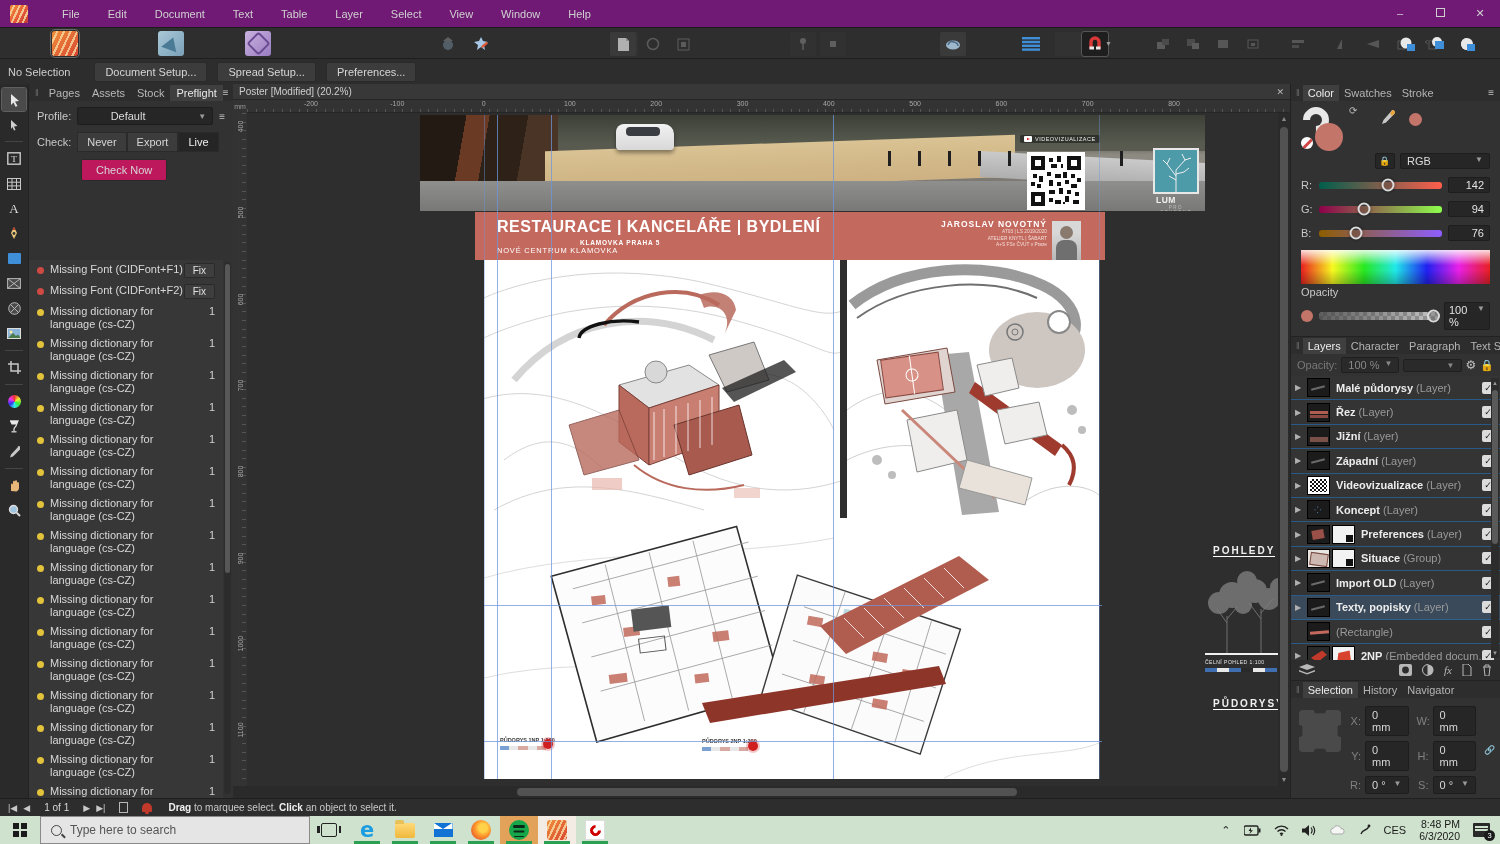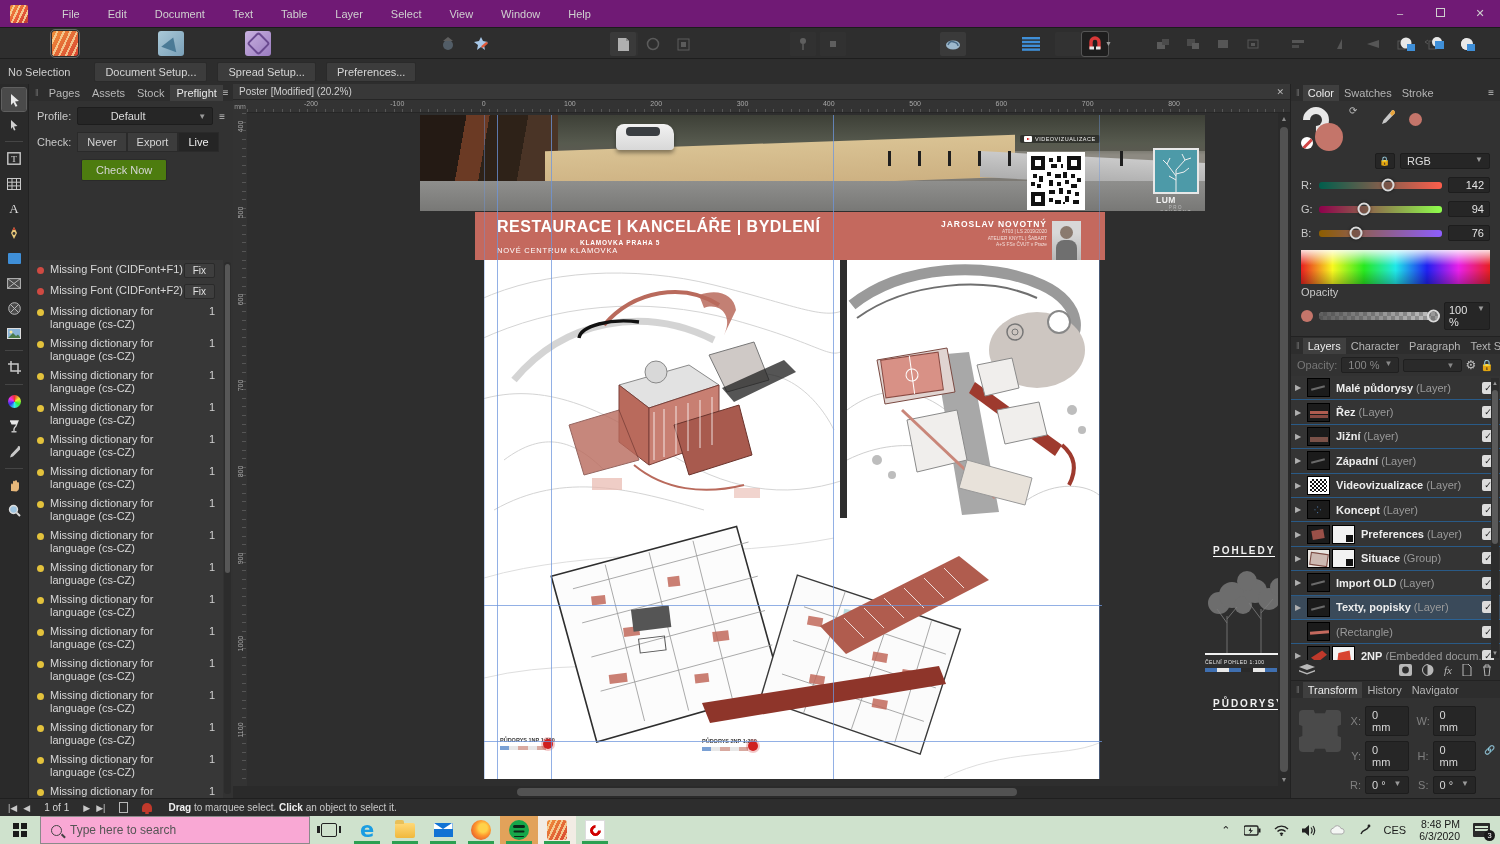--- a/index.html
+++ b/index.html
@@ -55,21 +55,21 @@
   .hamb { margin-left:auto; margin-right:6px; color:#c0c0c0; font-size:10px; }
   .prorow { display:flex; align-items:center; gap:6px; padding:6px 8px 2px 8px; }
   .plabel { color:#c8c8c8; font-size:11px; }
   .pselect { flex:1; background:#262626; border:1px solid #1d1d1d; border-radius:2px; color:#dcdcdc; font-size:11px;
     padding:2px 6px; display:flex;align-items:center; }
   .pselect i { margin-left:auto; font-style:normal; color:#9a9a9a; font-size:8px; }
   .checkrow { display:flex; align-items:center; gap:6px; padding:5px 8px; }
   .seg { display:flex; }
   .seg span { background:#3c3c3c; border:1px solid #2a2a2a; color:#d6d6d6; font-size:11px; padding:3px 9px; }
   .seg span.active { background:#252525; color:#efefef; }
-  .checknow { margin:2px 0 18px 52px; background:#4d7c0f; border:1px solid #2a2a2a; border-radius:2px;
+  .checknow { margin:2px 0 18px 52px; background:#be185d; border:1px solid #2a2a2a; border-radius:2px;
     color:#d6d6d6; font-size:11px; padding:4px 14px; width:max-content; }
   #issuelist { position:absolute; top:176px; bottom:0; left:0; right:10px; overflow:hidden; background:#373737; }
   .issue { display:flex; align-items:flex-start; padding:3px 4px 3px 8px; }
   .dot { width:7px; height:7px; border-radius:50%; margin:4px 6px 0 0; flex:none; }
   .issue.red .dot { background:#cf4a42; }
   .issue.yellow .dot { background:#e3c23c; }
   .issue .itext { color:#d8d8d8; font-size:11px; line-height:13px; width:150px; }
   .fixbtn { margin-left:auto; background:#3e3e3e; border:1px solid #2a2a2a; border-radius:2px;
     color:#e0e0e0; font-size:10px; padding:1px 8px; }
   .icount { margin-left:auto; color:#d0d0d0; font-size:11px; padding-right:4px; }
@@ -251,21 +251,21 @@
   #statusbar .hint b { color:#f0f0f0; }
   .bell { width:10px; height:9px; background:#c0392b; border-radius:5px 5px 1px 1px; position:relative; margin-left:8px;}
   .bell:after { content:""; position:absolute; left:3px; bottom:-2px; width:4px; height:2px; border-radius:2px; background:#c0392b; }
   .docico { width:9px; height:11px; border:1px solid #b8b8b8; margin-left:8px; }
 
   
   #taskbar { height:28px; background:#cfe2cd; display:flex; align-items:stretch; }
   #startbtn { width:40px; display:flex; align-items:center; justify-content:center; }
   .winlogo { width:14px; height:14px; display:grid; grid-template-columns:1fr 1fr; gap:1.5px; }
   .winlogo i { background:#1a1a1a; }
-  #searchbox { width:270px; background:#f9a8d4; border:1px solid #8a8a8a; display:flex; align-items:center; gap:8px; padding:0 10px; }
+  #searchbox { width:270px; background:#e5e5e5; border:1px solid #8a8a8a; display:flex; align-items:center; gap:8px; padding:0 10px; }
   #searchbox .q { width:11px; height:11px; border:1.6px solid #444; border-radius:50%; position:relative; flex:none;}
   #searchbox .q:after { content:""; position:absolute; left:9px; top:9px; width:5px; height:1.6px; background:#444; transform:rotate(45deg); }
   #searchbox span { color:#555; font-size:12px; }
   .tbapp { width:38px; display:flex; align-items:center; justify-content:center; position:relative; }
   .tbapp .ul { position:absolute; bottom:0; left:6px; right:6px; height:3px; background:#2ba052; }
   .tbapp.hl { background:#e2a25a; }
   .tbapp.hl2 { background:#f2ece4; }
   .tvico { width:16px; height:14px; border:1.6px solid #222; border-radius:2px; position:relative;}
   .tvico:before { content:""; position:absolute; left:-5px; top:2px; width:2.5px; height:7px; background:#222; }
   .tvico:after { content:""; position:absolute; right:-5px; top:2px; width:2.5px; height:7px; background:#222; }
@@ -1316,21 +1316,21 @@
               <path d="M1 3 h8 M3 3 v-2 h4 v2 M2 3 l1 9 h4 l1 -9" fill="none" stroke="#b8b8b8"></path>
             </svg>
         </span>
       </div>
     </div>
 
     <div>
       <div class="rtabs">
         <span class="grip">‖</span>
 
-          <span class="tab active">Transform</span>
+          <span class="tab active">Selection</span>
 
           <span class="tab">History</span>
 
           <span class="tab">Navigator</span>
 
       </div>
       <div id="transformgrid">
         <div class="anchor"></div>
         <div class="tfields">
 

